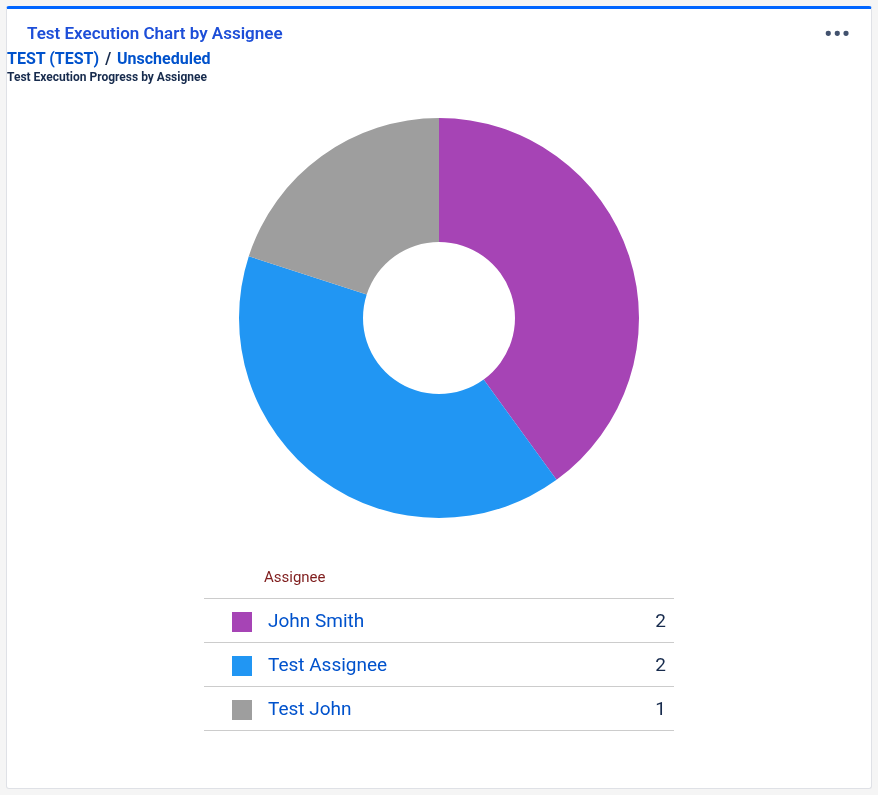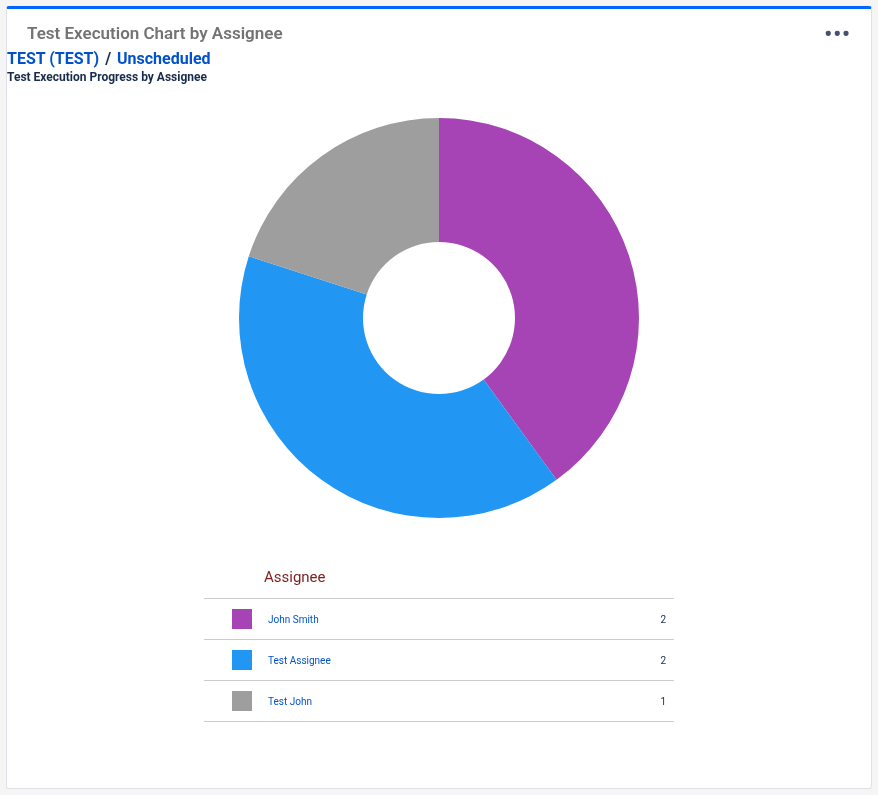--- a/index.html
+++ b/index.html
@@ -25,21 +25,21 @@
     }
     .card-header {
       display: flex;
       justify-content: space-between;
       align-items: center;
       padding: 14px 20px 6px 20px;
     }
     .card-title {
       font-size: 17px;
       font-weight: 600;
-      color: #737373;
+      color: #1d4ed8;
     }
     .more-icon {
       color: #42526e;
       font-size: 22px;
       font-weight: 700;
       letter-spacing: 1px;
       cursor: pointer;
       padding: 4px 0;
       line-height: 0.5;
     }
@@ -79,21 +79,21 @@
       text-align: left;
       font-weight: 400;
       font-size: 15px;
       color: #7f1d1d;
       padding: 8px 8px 12px 60px;
       border-bottom: 1px solid #ccc;
     }
     .legend-table td {
       padding: 10px 8px;
       border-bottom: 1px solid #ccc;
-      font-size: 10px;
+      font-size: 19px;
     }
     .legend-swatch-cell {
       width: 56px;
       text-align: right;
     }
     .legend-swatch {
       display: inline-block;
       width: 20px;
       height: 20px;
       vertical-align: middle;

